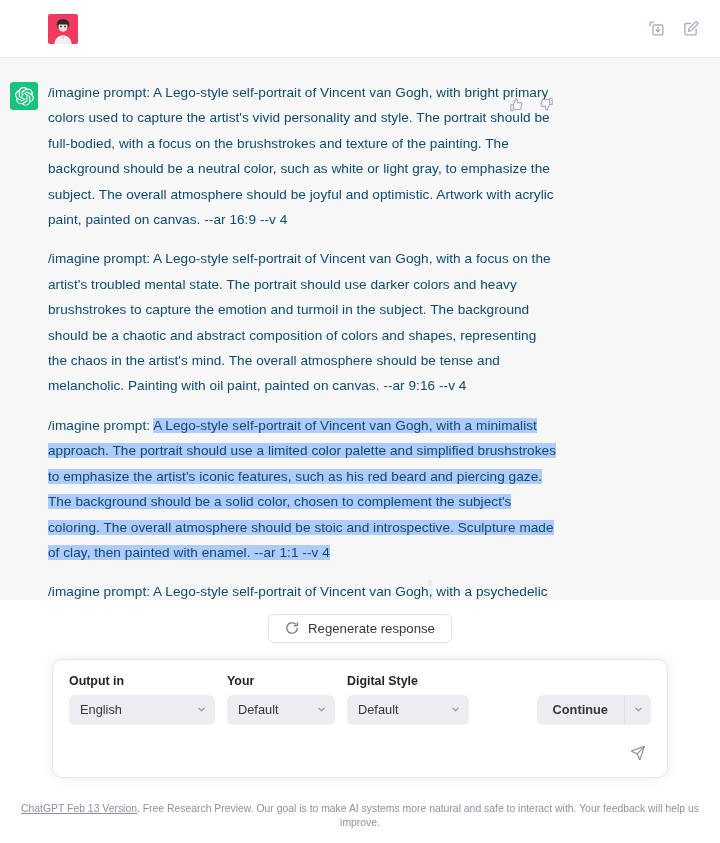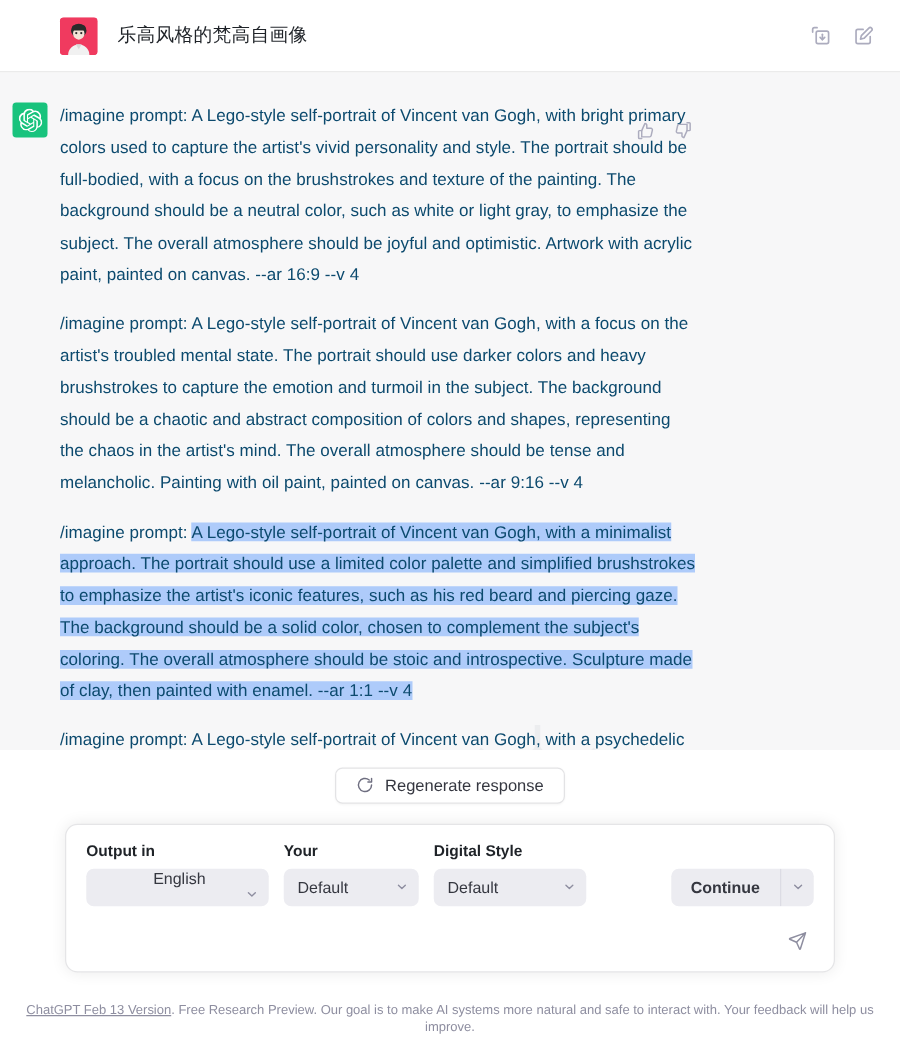--- a/index.html
+++ b/index.html
@@ -199,21 +199,21 @@
     padding: 0 8px 0 11px;
     font-size: 12.8px;
     color: #353740;
   }
   .select .caret {
     margin-left: auto;
     padding-left: 14px;
     color: #8e8ea0;
     display: flex;
   }
-  .w-output { width: 146px; flex-direction: column; }
+  .w-output { width: 146px; }
   .w-tone   { width: 108px; }
   .w-style  { width: 122px; }
   .spacer { flex: 1 1 auto; }
   .continue-group {
     display: flex;
     align-items: stretch;
     background: #ececf1;
     border-radius: 6px;
     height: 30px;
     overflow: hidden;
@@ -287,21 +287,20 @@
         <rect width="30" height="30" fill="#f03a5f"></rect>
         <ellipse cx="15" cy="10.5" rx="6.2" ry="5.6" fill="#2b2b2b"></ellipse>
         <ellipse cx="15" cy="12.8" rx="4.6" ry="4.9" fill="#f3e3d7"></ellipse>
         <rect x="9.6" y="6.2" width="10.8" height="4.2" rx="2.1" fill="#2b2b2b"></rect>
         <circle cx="13" cy="12.4" r="0.9" fill="#2b2b2b"></circle>
         <circle cx="17" cy="12.4" r="0.9" fill="#2b2b2b"></circle>
         <path d="M6.5 30c0-5 3.9-8.4 8.5-8.4S23.5 25 23.5 30z" fill="#f1f1f1"></path>
         <path d="M12.6 21.4h4.8l-2.4 4z" fill="#d9d9d9"></path>
       </svg>
     </div>
-    <div class="topbar-title">乐高风格的梵高自画像</div>
     <div class="topbar-actions">
       <div class="icon-btn">
         <svg width="17" height="17" viewBox="0 0 24 24" fill="none" stroke="currentColor" stroke-width="1.9" stroke-linecap="round" stroke-linejoin="round">
           <path d="M8 3H5a2 2 0 0 0-2 2v3"></path>
           <rect x="7" y="7" width="14" height="14" rx="2"></rect>
           <path d="M14 10.5v6"></path>
           <path d="M11.4 14l2.6 2.6 2.6-2.6"></path>
         </svg>
       </div>
       <div class="icon-btn">

